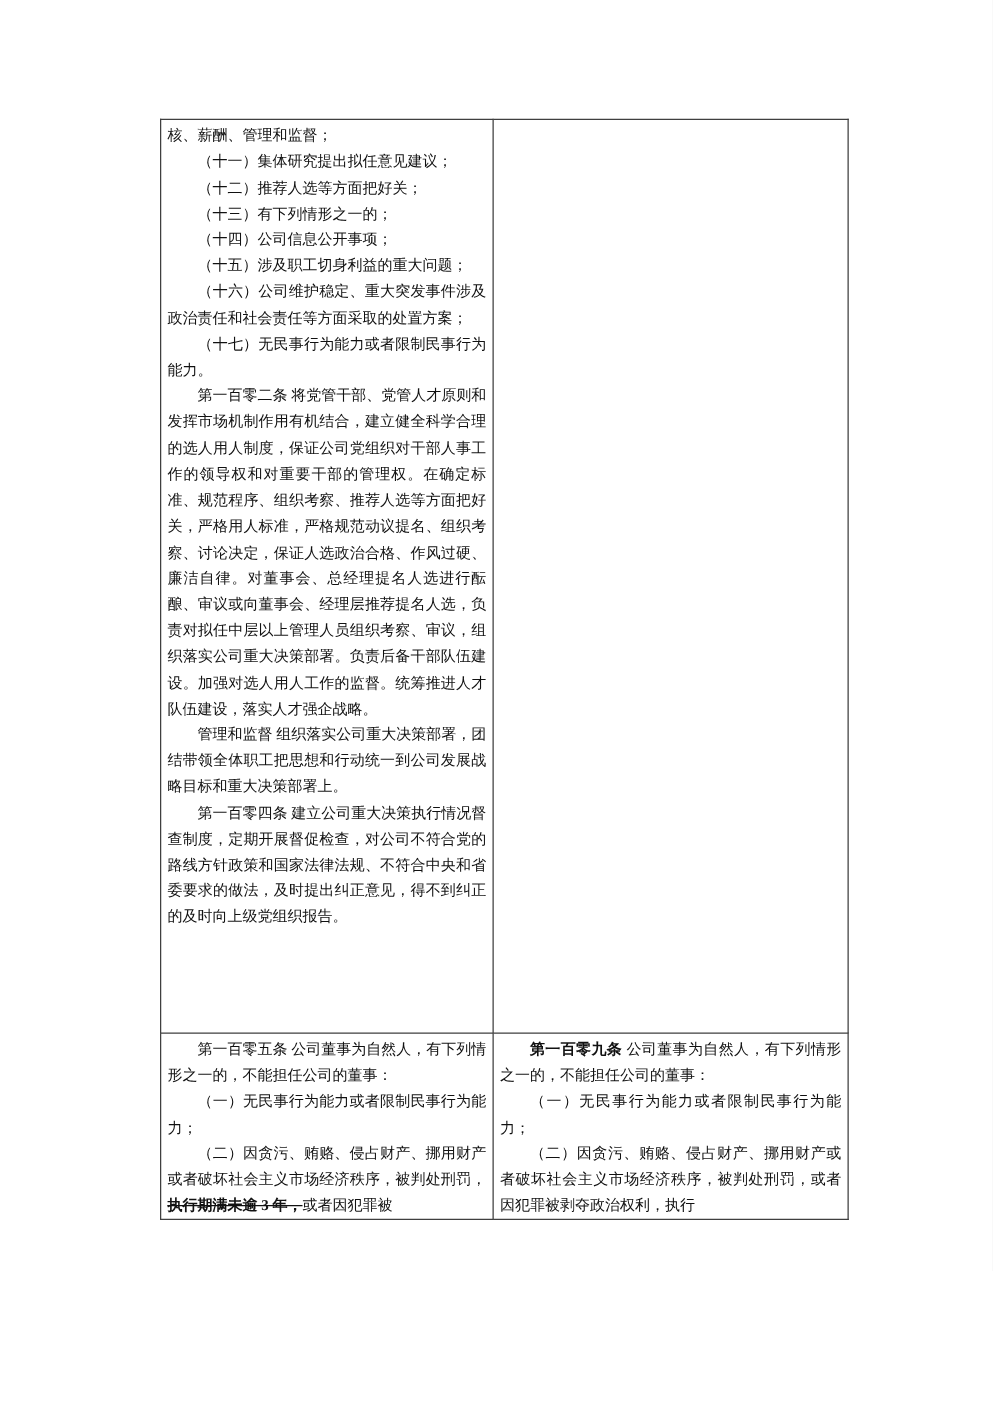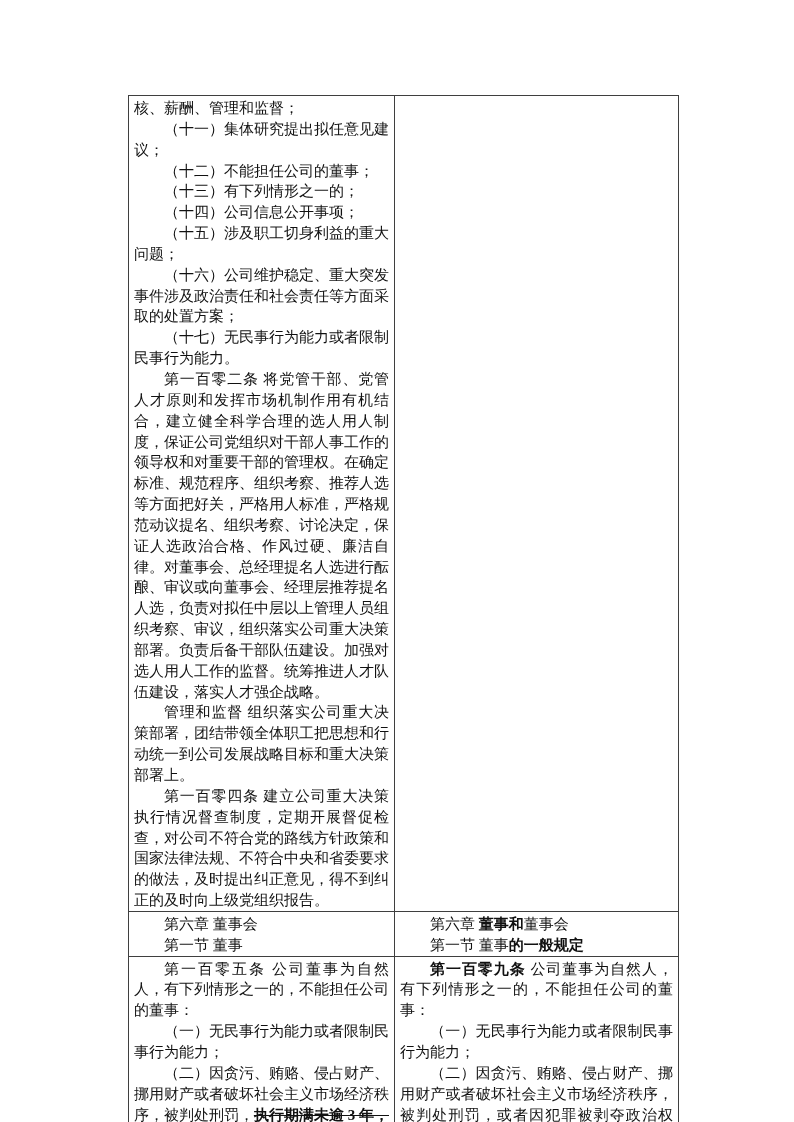--- a/index.html
+++ b/index.html
@@ -27,21 +27,21 @@
     left: 128px;
     top: 95px;
     width: 550px;
     border-collapse: collapse;
     table-layout: fixed;
   }
   table.doc-table td {
     border: 1px solid var(--border-color);
     vertical-align: top;
     padding: 2px 5px 0 5px;
-    font-size: 15px;
+    font-size: 12px;
     line-height: 20.85px;
     color: var(--text-color);
     text-align: justify;
     overflow: hidden;
   }
   tr.row-main  { height: 731px; }
   tr.row-chapter { height: 42px; }
   tr.row-article { height: 144px; font-family: Liberation Serif, serif; }
   p.para {
     margin: 0;
@@ -59,41 +59,31 @@
   <table class="doc-table">
     <colgroup>
       <col style="width:266px">
       <col style="width:284px">
     </colgroup>
     <tbody>
       <tr class="row-main">
         <td>
             <p class="para"><span>核、薪酬、管理和监督；</span></p>
             <p class="para indent"><span>（十一）集体研究提出拟任意见建议；</span></p>
-            <p class="para indent"><span>（十二）不能担任公司的董事；</span></p>
+            <p class="para indent"><span>（十二）推荐人选等方面把好关；</span></p>
             <p class="para indent"><span>（十三）有下列情形之一的；</span></p>
             <p class="para indent"><span>（十四）公司信息公开事项；</span></p>
             <p class="para indent"><span>（十五）涉及职工切身利益的重大问题；</span></p>
             <p class="para indent"><span>（十六）公司维护稳定、重大突发事件涉及政治责任和社会责任等方面采取的处置方案；</span></p>
             <p class="para indent"><span>（十七）无民事行为能力或者限制民事行为能力。</span></p>
             <p class="para indent"><span>第一百零二条 将党管干部、党管人才原则和发挥市场机制作用有机结合，建立健全科学合理的选人用人制度，保证公司党组织对干部人事工作的领导权和对重要干部的管理权。在确定标准、规范程序、组织考察、推荐人选等方面把好关，严格用人标准，严格规范动议提名、组织考察、讨论决定，保证人选政治合格、作风过硬、廉洁自律。对董事会、总经理提名人选进行酝酿、审议或向董事会、经理层推荐提名人选，负责对拟任中层以上管理人员组织考察、审议，组织落实公司重大决策部署。负责后备干部队伍建设。加强对选人用人工作的监督。统筹推进人才队伍建设，落实人才强企战略。</span></p>
             <p class="para indent"><span>管理和监督 组织落实公司重大决策部署，团结带领全体职工把思想和行动统一到公司发展战略目标和重大决策部署上。</span></p>
             <p class="para indent"><span>第一百零四条 建立公司重大决策执行情况督查制度，定期开展督促检查，对公司不符合党的路线方针政策和国家法律法规、不符合中央和省委要求的做法，及时提出纠正意见，得不到纠正的及时向上级党组织报告。</span></p>
           </td>
         <td></td>
-      </tr>
-      <tr class="row-chapter">
-        <td>
-            <p class="para indent"><span>第六章 董事会</span></p>
-            <p class="para indent"><span>第一节 董事</span></p>
-          </td>
-        <td>
-            <p class="para indent"><span>第六章 </span><span class="bold">董事和</span><span>董事会</span></p>
-            <p class="para indent"><span>第一节 董事</span><span class="bold">的一般规定</span></p>
-          </td>
       </tr>
       <tr class="row-article">
         <td>
             <p class="para indent"><span>第一百零五条 公司董事为自然人，有下列情形之一的，不能担任公司的董事：</span></p>
             <p class="para indent"><span>（一）无民事行为能力或者限制民事行为能力；</span></p>
             <p class="para indent"><span>（二）因贪污、贿赂、侵占财产、挪用财产或者破坏社会主义市场经济秩序，被判处刑罚，</span><span class="bold strike">执行期满未逾 3 年，</span><span>或者因犯罪被</span></p>
           </td>
         <td>
             <p class="para indent"><span class="bold">第一百零九条</span><span> 公司董事为自然人，有下列情形之一的，不能担任公司的董事：</span></p>
             <p class="para indent"><span>（一）无民事行为能力或者限制民事行为能力；</span></p>

